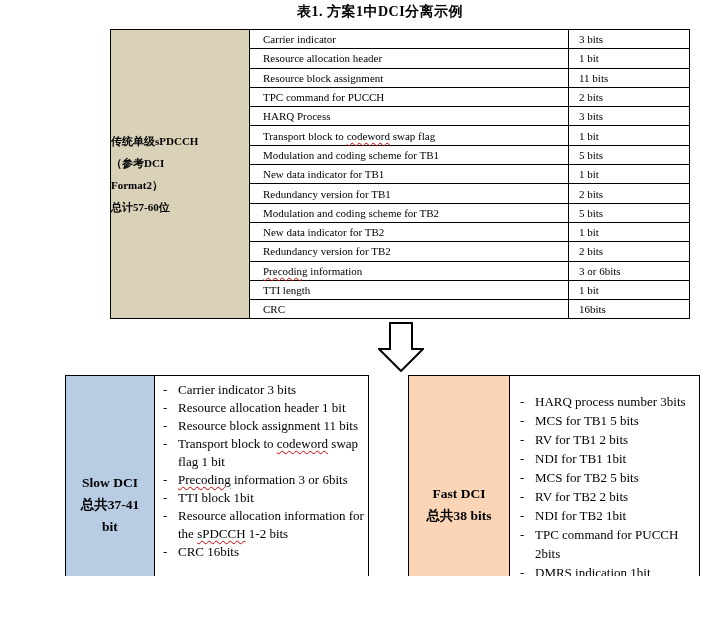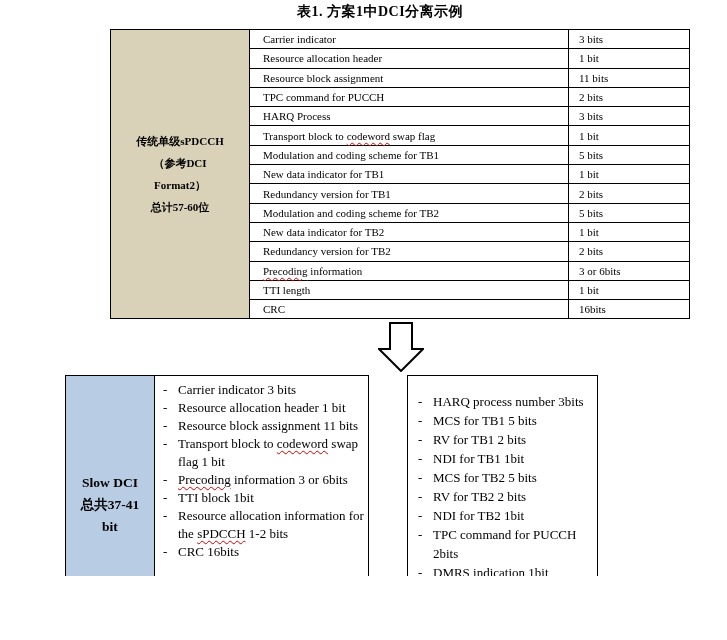--- a/index.html
+++ b/index.html
@@ -34,21 +34,20 @@
   .dci-table td {
     border: 1px solid #000;
     font-size: 11px;
     padding: 0;
     height: 18.3px;
     vertical-align: middle;
   }
   .cell-label {
     width: 138px;
     background: #d9d2b8;
-    text-align: center;
     font-size: 13.5px;
     font-weight: bold;
     line-height: 22px;
   }
   .cell-field { width: 305px; padding-left: 13px !important; }
   .cell-bits  { width: 110px; padding-left: 10px !important; }
   
   .arrow-wrap {
     position: absolute;
     left: 378px;
@@ -234,20 +233,24 @@
         <span class="item-text">Resource allocation information for the <span class="misspelled">sPDCCH</span> 1-2 bits</span>
       </div>
       <div class="list-item">
         <span class="dash">-</span>
         <span class="item-text">CRC 16bits</span>
       </div>
     </div>
   </div>
 
   <div class="group group-fast">
+    <div class="group-label label-fast">
+      <div>Fast DCI</div>
+      <div>总共38 bits</div>
+    </div>
     <div class="group-list list-fast">
       <div class="list-item">
         <span class="dash">-</span>
         <span class="item-text">HARQ process number 3bits</span>
       </div>
       <div class="list-item">
         <span class="dash">-</span>
         <span class="item-text">MCS for TB1  5 bits</span>
       </div>
       <div class="list-item">

